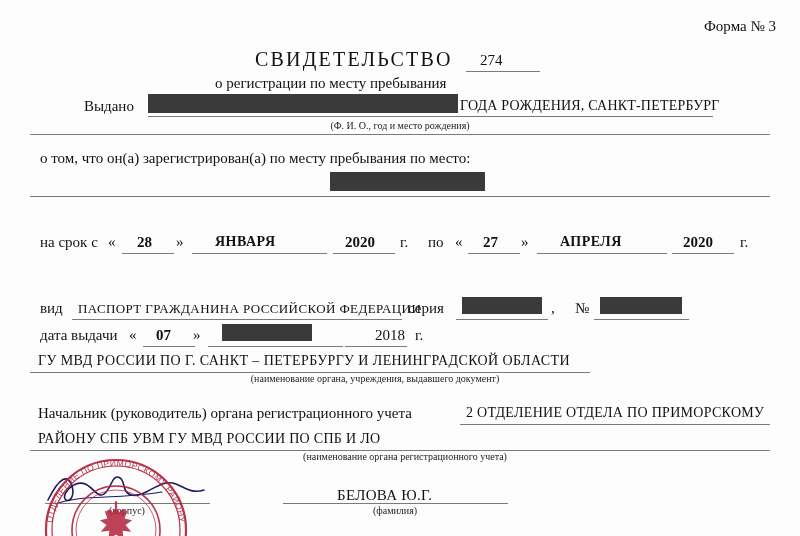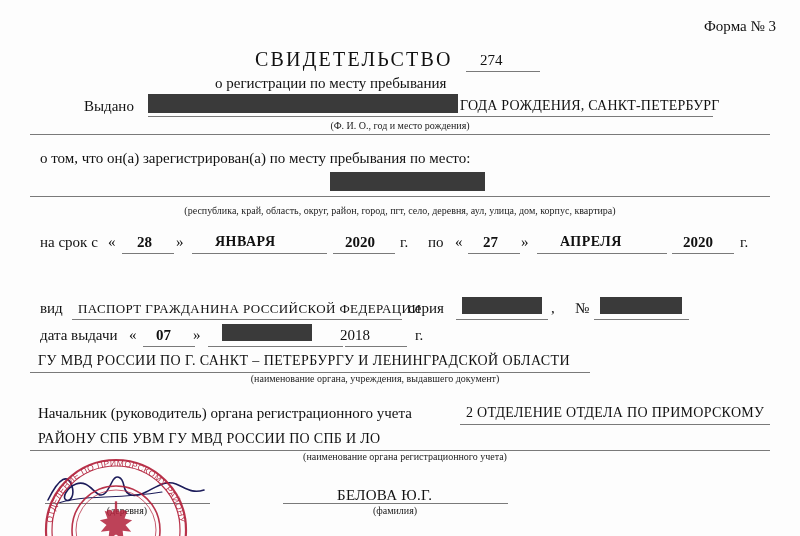--- a/index.html
+++ b/index.html
@@ -134,21 +134,21 @@
   #no-redact { left: 600px; top: 297px; width: 82px; height: 17px; }
   #no-rule { left: 594px; top: 319px; width: 95px; }
 
   #date-label { left: 40px; top: 327px; font-size: 15px; }
   #q5 { left: 129px; top: 327px; font-size: 15px; }
   #date-day { left: 156px; top: 327px; font-size: 15px; font-weight: bold; }
   #q6 { left: 193px; top: 327px; font-size: 15px; }
   #date-day-rule { left: 143px; top: 346px; width: 52px; }
   #date-month-redact { left: 222px; top: 324px; width: 90px; height: 17px; }
   #date-month-rule { left: 208px; top: 346px; width: 135px; }
-  #date-year { left: 340px; top: 327px; font-size: 15px; }
+  #date-year { left: 375px; top: 327px; font-size: 15px; }
   #date-year-rule { left: 345px; top: 346px; width: 62px; }
   #g3 { left: 415px; top: 327px; font-size: 15px; }
 
   #organ-line { left: 38px; top: 353px; font-size: 14px; letter-spacing: 0.4px; }
   #organ-rule { left: 30px; top: 372px; width: 560px; }
   #organ-caption { left: 170px; top: 373px; width: 410px; }
 
   #chief-label { left: 38px; top: 405px; font-size: 15px; }
   #chief-org1 { left: 466px; top: 405px; font-size: 14px; letter-spacing: 0.3px; }
   #chief-rule1 { left: 460px; top: 424px; width: 310px; }
@@ -199,21 +199,20 @@
   <div class="redact" id="issued-name-redact"></div>
   <div class="txt" id="issued-rest">ГОДА РОЖДЕНИЯ, САНКТ-ПЕТЕРБУРГ</div>
   <div class="rule" id="issued-rule"></div>
 
   <div class="rule" id="line2-rule"></div>
   <div class="caption" id="fio-caption">(Ф. И. О., год и место рождения)</div>
 
   <div class="txt" id="about-line">о том, что он(а) зарегистрирован(а) по месту пребывания по место:</div>
   <div class="redact" id="addr-redact"></div>
   <div class="rule" id="addr-rule"></div>
-  <div class="caption" id="addr-caption">(республика, край, область, округ, район, город, пгт, село, деревня, аул, улица, дом, корпус, квартира)</div>
 
   <div class="txt" id="term-prefix">на срок с</div>
   <div class="txt" id="q1">«</div>
   <div class="txt" id="day-from">28</div>
   <div class="txt" id="q2">»</div>
   <div class="rule" id="day-from-rule"></div>
   <div class="txt" id="month-from">ЯНВАРЯ</div>
   <div class="rule" id="month-from-rule"></div>
   <div class="txt" id="year-from">2020</div>
   <div class="rule" id="year-from-rule"></div>
@@ -263,21 +262,21 @@
   <div class="caption" id="chief-caption">(наименование органа регистрационного учета)</div>
 
   <svg id="signature" viewBox="0 0 175 38">
     <path d="M6 30 C 18 6, 26 4, 30 16 C 33 26, 28 32, 24 30 C 20 28, 24 18, 34 14 C 44 10, 50 20, 56 24
              C 62 28, 66 20, 70 12 C 74 4, 80 6, 82 16 C 84 26, 92 28, 104 22 C 116 16, 124 10, 134 14
              C 144 18, 150 24, 162 20" fill="none" stroke="#1c1c5a" stroke-width="1.6" stroke-linecap="round"></path>
     <path d="M14 34 C 40 24, 70 30, 120 22" fill="none" stroke="#1c1c5a" stroke-width="1.1" stroke-linecap="round"></path>
   </svg>
 
   <div class="rule" id="sign-rule"></div>
-  <div class="caption" id="sign-caption">(деревня)</div>
+  <div class="caption" id="sign-caption">(корпус)</div>
 
   <div class="txt" id="fam-name">БЕЛОВА Ю.Г.</div>
   <div class="rule" id="fam-rule"></div>
   <div class="caption" id="fam-caption">(фамилия)</div>
 
   <div id="stamp">
     <svg class="stamp-svg" width="176" height="176" viewBox="0 0 176 176">
       <defs>
         <path id="arcTop" d="M 24 88 A 64 64 0 0 1 152 88"></path>
         <path id="arcBottom" d="M 30 88 A 58 58 0 0 0 146 88"></path>

